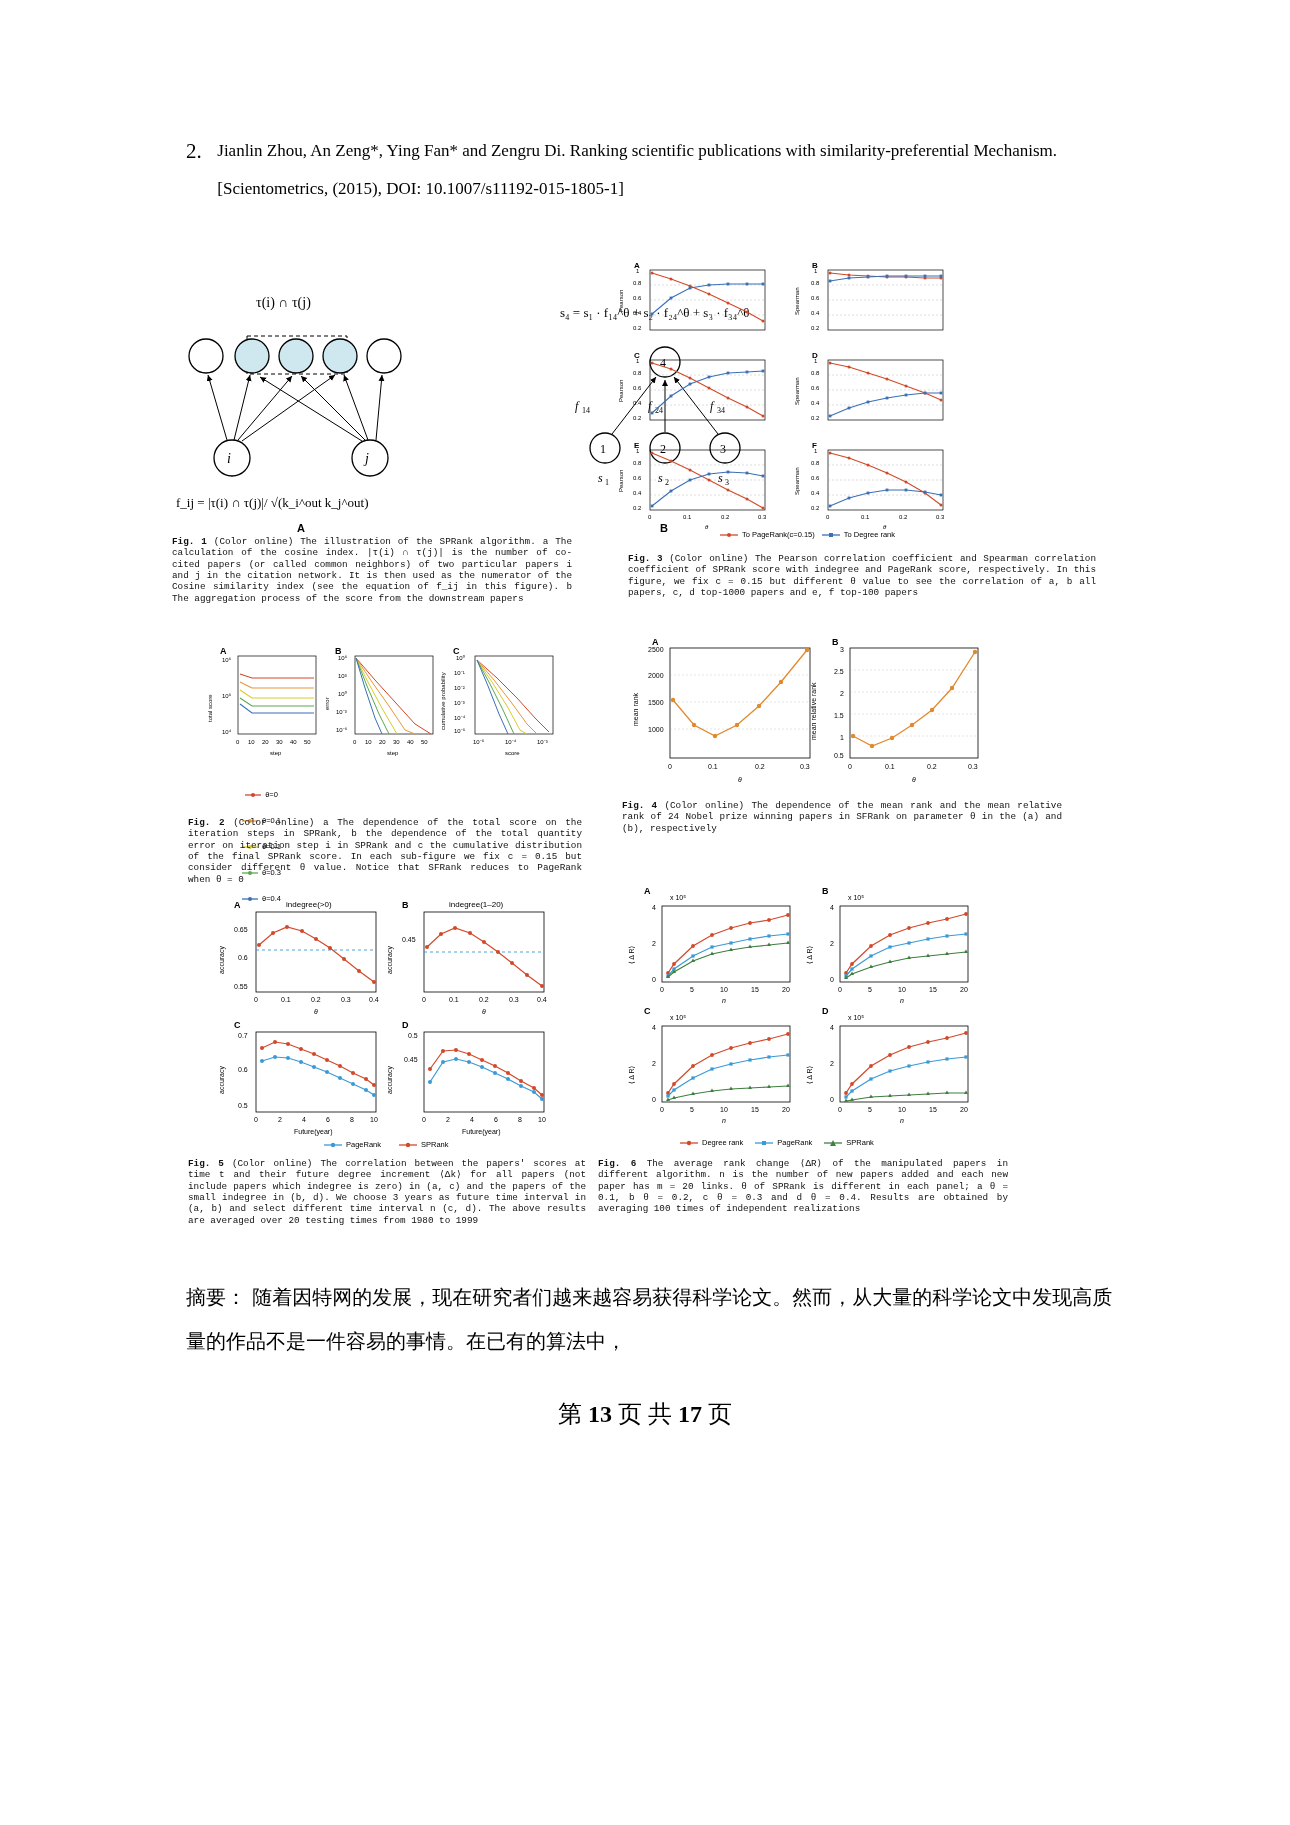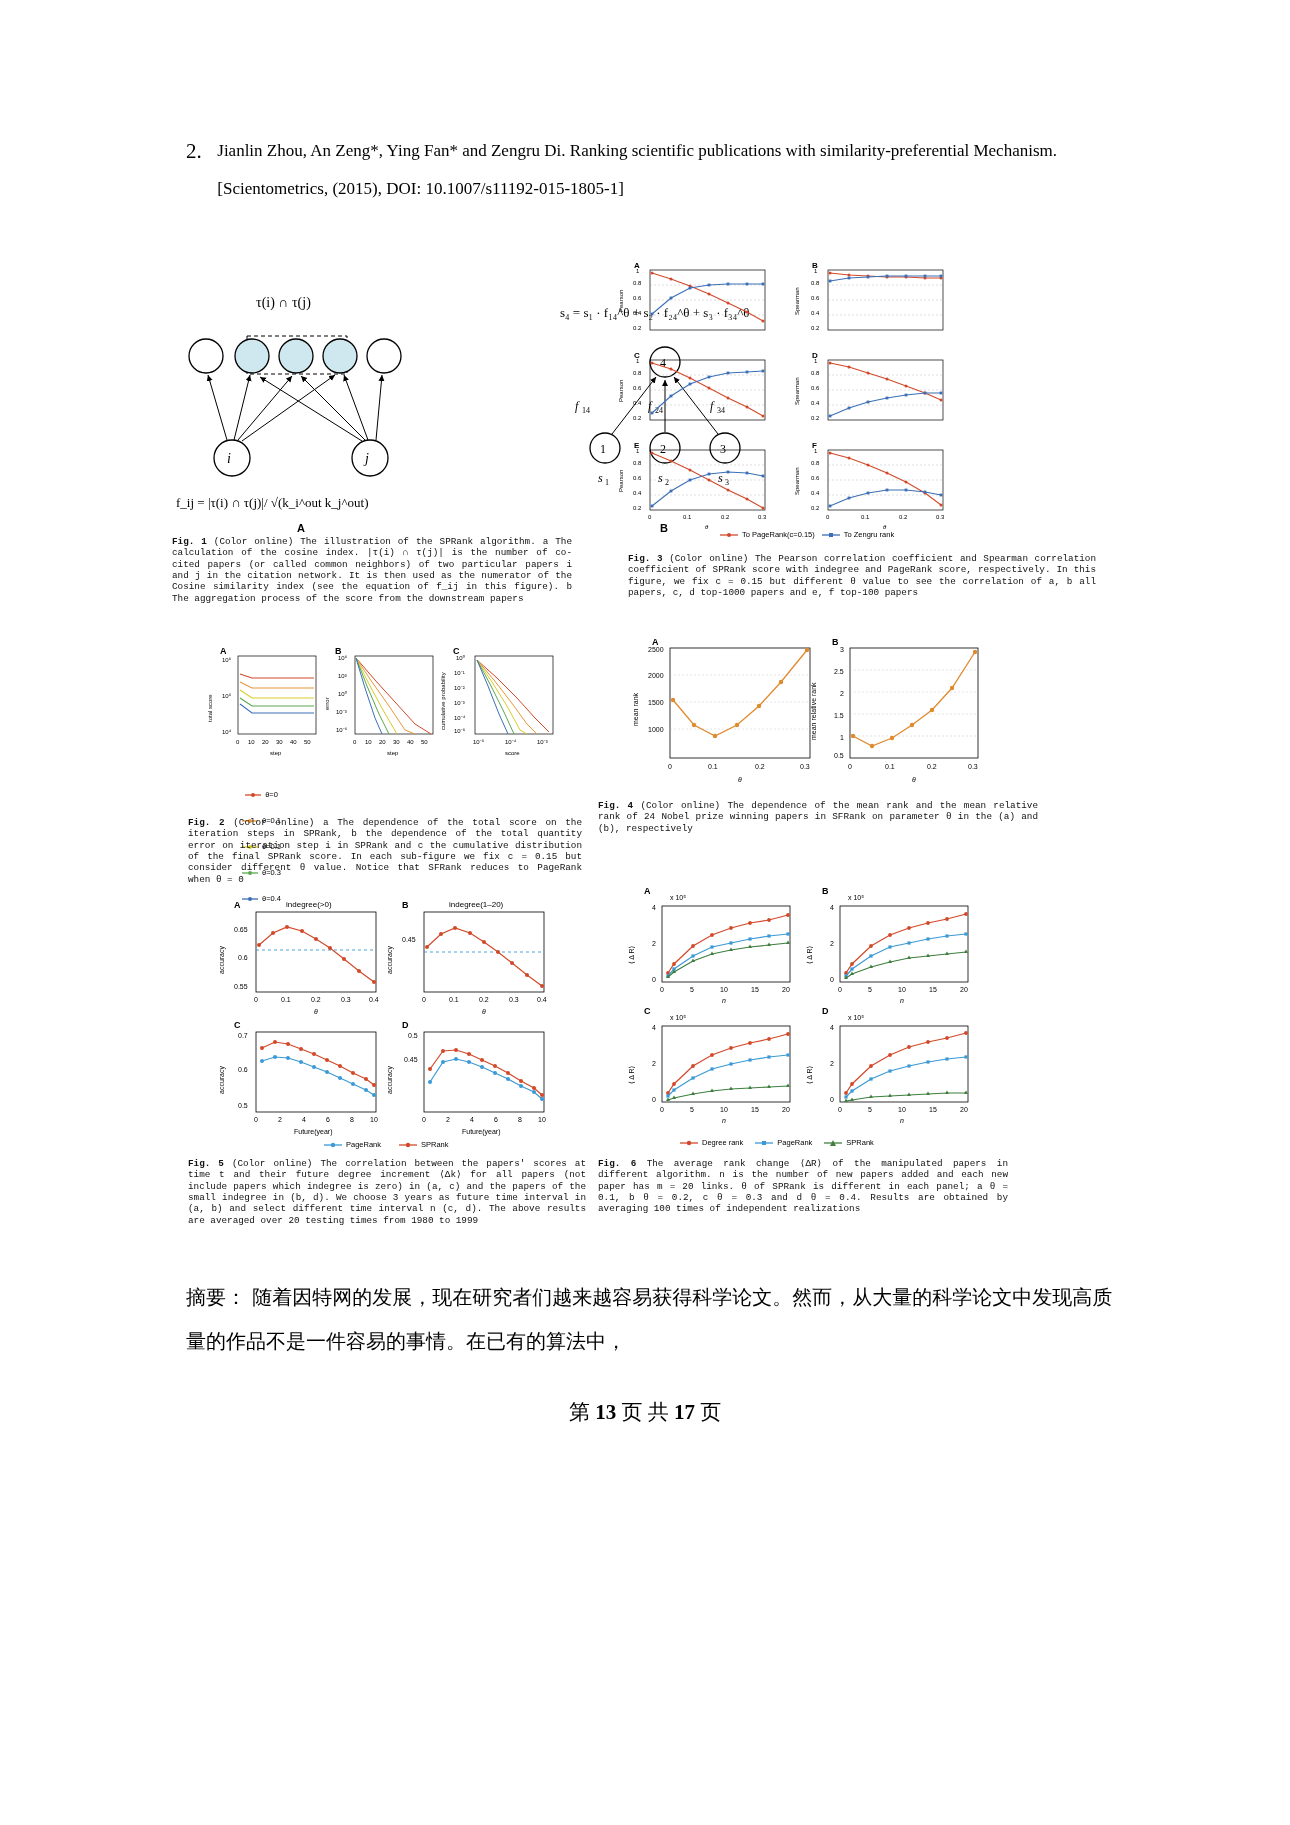--- a/index.html
+++ b/index.html
@@ -25,21 +25,21 @@
   
   .plet{position:absolute;font-family:"Liberation Sans",sans-serif;font-weight:bold;font-size:11px;}
 
   
   .legend{position:absolute;display:flex;gap:7px;align-items:center;
           font-family:"Liberation Sans",sans-serif;font-size:7.5px;}
   .legend .it{display:flex;align-items:center;gap:4px;}
   .lbl{position:absolute;font-family:"Liberation Serif",serif;font-style:italic;}
 
   
-  .footer{position:absolute;left:0;right:0;top:1398px;text-align:center;font-size:21px;}
+  .footer{position:absolute;left:0;right:0;top:1398px;text-align:center;font-size:24px;}
   .abstract{position:absolute;left:186px;top:1275px;width:930px;
             font-family:"DejaVu Sans",sans-serif;font-size:20px;line-height:44px;}
 
   svg{display:block;overflow:visible;}
   .cap-wrap{position:absolute;}
 </style>
 </head>
 <body>
 
 <div class="page">
@@ -364,21 +364,21 @@
             <line x1="0" y1="4" x2="18" y2="4" stroke="#d2492a" stroke-width="1.3"></line>
             <circle cx="9" cy="4" r="2" fill="#d2492a"></circle>
           </svg>
         <span>To PageRank(c=0.15)</span>
       </div>
       <div class="it">
         <svg width="18" height="8">
             <line x1="0" y1="4" x2="18" y2="4" stroke="#3b6fb6" stroke-width="1.3"></line>
             <rect x="7" y="2" width="4" height="4" fill="#3b6fb6"></rect>
           </svg>
-        <span>To Zengru rank</span>
+        <span>To Degree rank</span>
       </div>
     </div>
   </div>
 
   <div class="cap-wrap" style="left:628px;top:553px;width:468px;">
     <div class="cap"><b>Fig. 3</b>
       <span>(Color online) The Pearson correlation coefficient and Spearman correlation coefficient of SPRank score with indegree and PageRank score, respectively. In this figure, we fix c = 0.15 but different θ value to see the correlation of a, b all papers, c, d top-1000 papers and e, f top-100 papers</span></div>
   </div>
 
   <div class="figblock" style="left:200px;top:638px;width:380px;height:180px;">
@@ -556,21 +556,21 @@
         <text x="-2" y="121">0</text>
             <text x="35" y="121">0.1</text>
             <text x="77" y="121">0.2</text>
             <text x="118" y="121">0.3</text>
         <text x="62" y="134" font-style="italic">θ</text>
       </g>
       </g>
     </svg>
   </div>
 
-  <div class="cap-wrap" style="left:598px;top:800px;width:440px;">
+  <div class="cap-wrap" style="left:622px;top:800px;width:440px;">
     <div class="cap"><b>Fig. 4</b>
       <span>(Color online) The dependence of the mean rank and the mean relative rank of 24 Nobel prize winning papers in SFRank on parameter θ in the (a) and (b), respectively</span></div>
   </div>
 
   <div class="figblock" style="left:196px;top:890px;width:390px;height:265px;">
     <svg width="390" height="265" viewBox="0 0 390 265">
       <g font-family="Liberation Sans, sans-serif" font-size="7">
 
       <g transform="translate(60,22)">
         <rect x="0" y="0" width="120" height="80" fill="none" stroke="#000" stroke-width="0.8"></rect>

